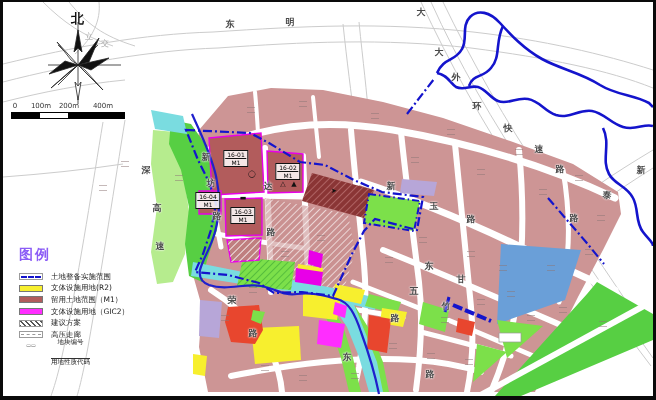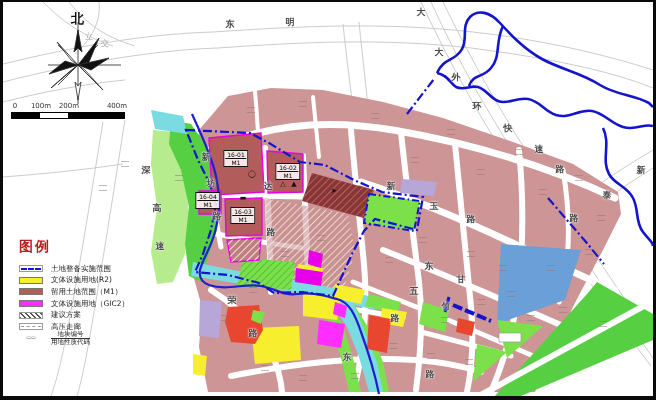--- a/index.html
+++ b/index.html
@@ -27,29 +27,29 @@
   .psym{position:absolute;transform:translate(-50%,-50%);font-size:7px;color:#111;line-height:7px;}
   
   #north-label{position:absolute;left:68px;top:8px;font-size:13px;font-weight:bold;color:#111;}
   #scalebar{position:absolute;left:8px;top:100px;width:114px;height:22px;}
   #scalebar .ticks{position:relative;height:10px;font-size:7px;color:#333;}
   #scalebar .ticks span{position:absolute;top:0;transform:translateX(-50%);}
   #scalebar .bar{height:5px;border:1px solid #000;
      background:linear-gradient(90deg,#000 0 25%,#fff 25% 50%,#000 50% 100%);}
   
   #legend{position:absolute;left:16px;top:236px;width:168px;}
-  #legend h3{margin:0 0 7px 0;font-size:14px;color:#b91c1c;letter-spacing:2px;}
+  #legend h3{margin:8px 0 7px 0;font-size:14px;color:#8b5cf6;letter-spacing:2px;}
   .lrow{display:flex;align-items:center;height:11.6px;}
   .sw{width:24px;height:7px;margin-right:8px;flex:0 0 24px;box-sizing:border-box;
       border:1px solid #9a9a9a;background:#fff;position:relative;}
   .sw.fill{border:1px solid #777;}
   .sw .inline{position:absolute;left:1px;right:1px;top:2px;border-top:2px solid;}
   .lrow .lab{font-size:7.5px;color:#1a1a1a;white-space:nowrap;}
   .lab .frac{display:inline-block;text-align:center;font-size:6.5px;line-height:7px;vertical-align:middle;}
-  .lab .frac .t{display:block;border-bottom:1px solid #333;padding:0 2px;}
+  .lab .frac .t{display:block;border-bottom:1px solid #333;padding:12px 2px;}
   .sw.plotcode{border:none;background:none;font-size:5px;color:#666;line-height:4px;text-align:center;}
 </style>
 </head>
 <body>
 
 <div id="frame">
 
   <svg width="650" height="394" viewBox="0 0 650 394">
     <defs>
       <pattern id="hatchW" width="5" height="5" patternTransform="rotate(45)" patternUnits="userSpaceOnUse">
@@ -211,21 +211,21 @@
     </g>
   </svg>
 
   <div id="north-label">北</div>
 
   <div id="scalebar">
     <div class="ticks">
       <span style="left:4px">0</span>
       <span style="left:30px">100m</span>
       <span style="left:58px">200m</span>
-      <span style="left:106px">400m</span>
+      <span style="left:92px">400m</span>
     </div>
     <div class="bar"></div>
   </div>
 
   <div id="road-labels">
       <span class="rl" style="left: 227px; top: 22px;">东</span>
       <span class="rl" style="left: 287px; top: 20px;">明</span>
       <span class="rl" style="left: 418px; top: 10px;">大</span>
       <span class="rl" style="left: 436px; top: 50px;">大</span>
       <span class="rl" style="left: 453px; top: 75px;">外</span>

